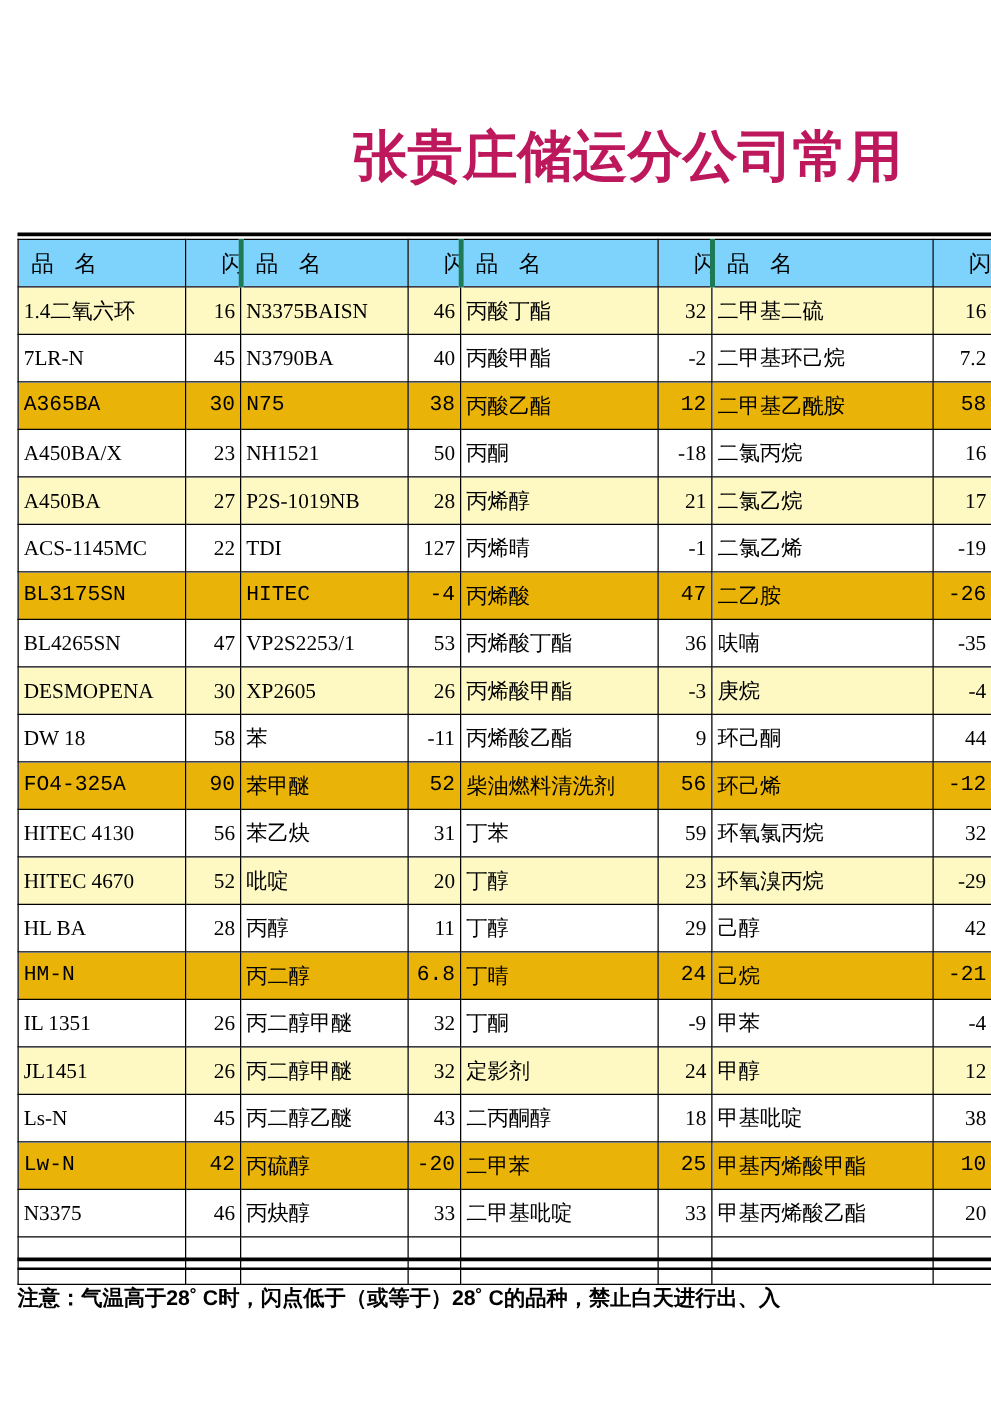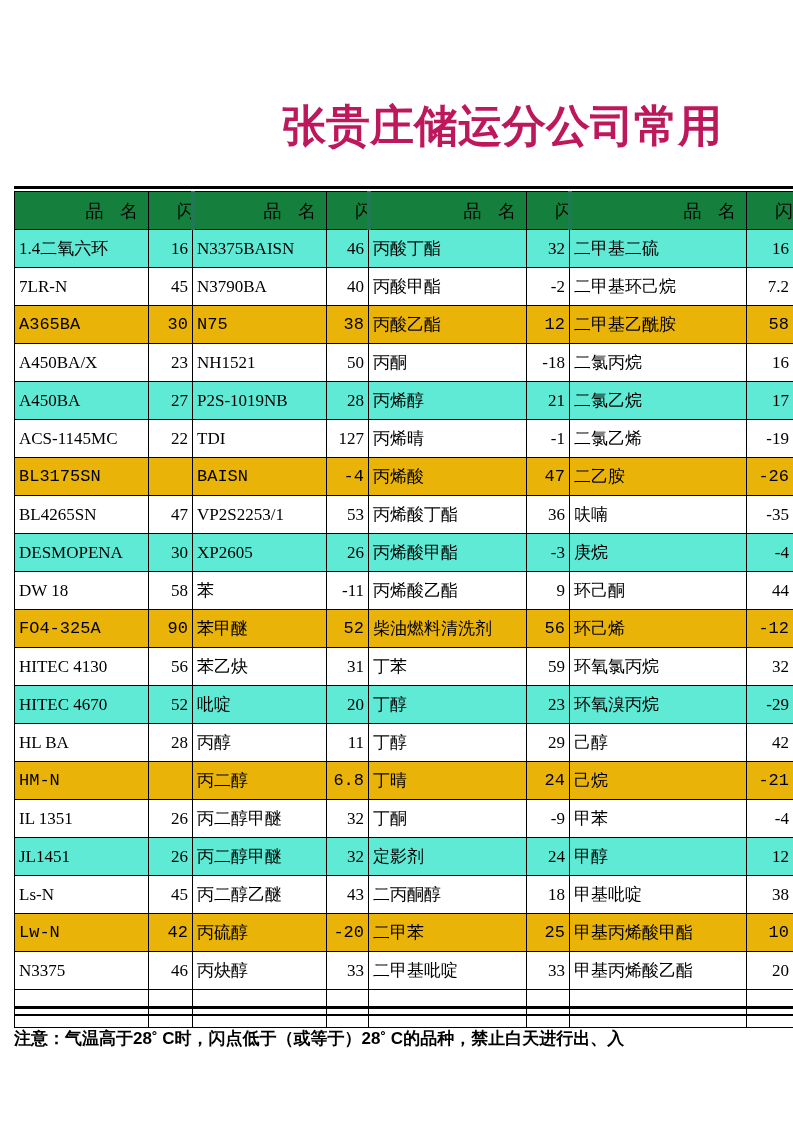--- a/index.html
+++ b/index.html
@@ -68,38 +68,38 @@
   col.c-name  { width: 134px; }
   col.c-fp    { width: 44px; }
   col.c-name2 { width: 134px; }
   col.c-fp2   { width: 42px; }
   col.c-name3 { width: 158px; }
   col.c-fp3   { width: 43px; }
   col.c-name4 { width: 177px; }
   col.c-fp4   { width: 47px; }
 
   thead td {
-    text-align: right;
+    text-align: left;
     font-weight: bold;
     font-size: 18px;
     letter-spacing: 6px;
     text-indent: 6px;
-    background: #15803d;
+    background: #7dd3fc;
   }
   thead td.hfp { letter-spacing: 0px; text-indent: 0px; padding-left: 28px; }
 
   td.nm { text-align: left; }
   td.fp { text-align: right; padding-right: 6px; }
 
   
   td.sep-right { border-right: 4px solid #1d7a54; }
   thead td.sep-right { border-right: 4px solid #1d7a54; }
 
   
-  tr.row-orange td { background: #5eead4; font-family: Liberation Serif, serif; }
+  tr.row-orange td { background: #fef9c3; font-family: Liberation Serif, serif; }
   tr.row-green  td { background: #eab308; font-family: Liberation Mono, monospace; }
   tr.row-white  td { background: #ffffff; }
   tr.row-blank  td { background: #ffffff; }
 
   
   .rule-top {
     position: absolute;
     left: 14px;
     top: 186px;
     width: 779px;
@@ -236,21 +236,21 @@
             <td class="nm">TDI</td>
             <td class="fp sep-right">127</td>
             <td class="nm">丙烯晴</td>
             <td class="fp sep-right">-1</td>
             <td class="nm">二氯乙烯</td>
             <td class="fp">-19</td>
           </tr>
           <tr class="row-green">
             <td class="nm">BL3175SN</td>
             <td class="fp sep-right"></td>
-            <td class="nm">BAISN</td>
+            <td class="nm">HITEC</td>
             <td class="fp sep-right">-4</td>
             <td class="nm">丙烯酸</td>
             <td class="fp sep-right">47</td>
             <td class="nm">二乙胺</td>
             <td class="fp">-26</td>
           </tr>
           <tr class="row-white">
             <td class="nm">BL4265SN</td>
             <td class="fp sep-right">47</td>
             <td class="nm">VP2S2253/1</td>

